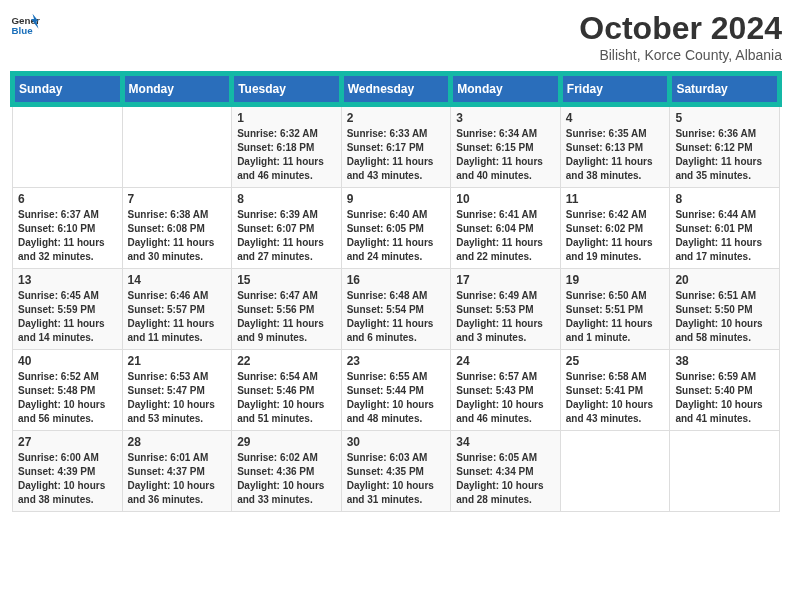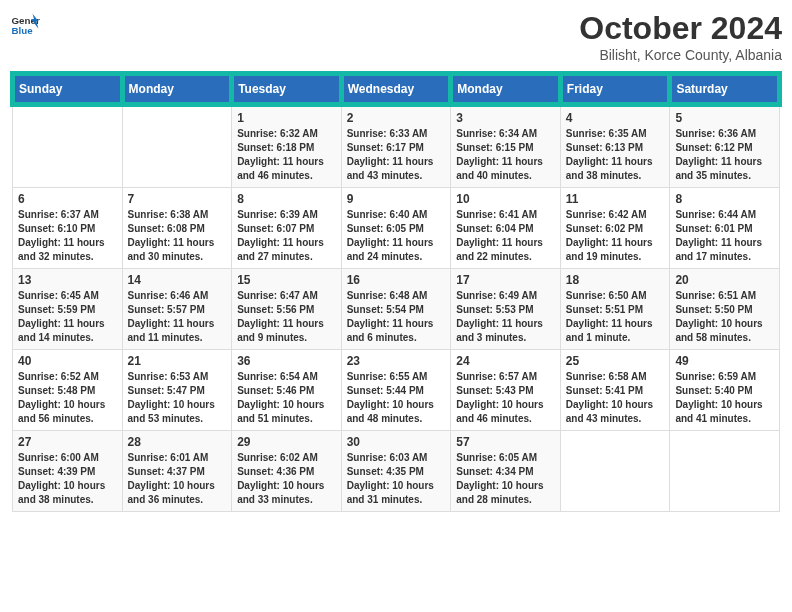--- a/index.html
+++ b/index.html
@@ -183,55 +183,55 @@
         </td>
         <td>
           <span class="day-num">16</span>
           <div class="cell-text">Sunrise: 6:48 AM<br>Sunset: 5:54 PM<br>Daylight: 11 hours and 6 minutes.</div>
         </td>
         <td>
           <span class="day-num">17</span>
           <div class="cell-text">Sunrise: 6:49 AM<br>Sunset: 5:53 PM<br>Daylight: 11 hours and 3 minutes.</div>
         </td>
         <td>
-          <span class="day-num">18</span>
+          <span class="day-num">19</span>
           <div class="cell-text">Sunrise: 6:50 AM<br>Sunset: 5:51 PM<br>Daylight: 11 hours and 1 minute.</div>
         </td>
         <td>
           <span class="day-num">20</span>
           <div class="cell-text">Sunrise: 6:51 AM<br>Sunset: 5:50 PM<br>Daylight: 10 hours and 58 minutes.</div>
         </td>
       </tr>
       <tr>
         <td>
           <span class="day-num">40</span>
           <div class="cell-text">Sunrise: 6:52 AM<br>Sunset: 5:48 PM<br>Daylight: 10 hours and 56 minutes.</div>
         </td>
         <td>
           <span class="day-num">21</span>
           <div class="cell-text">Sunrise: 6:53 AM<br>Sunset: 5:47 PM<br>Daylight: 10 hours and 53 minutes.</div>
         </td>
         <td>
-          <span class="day-num">36</span>
+          <span class="day-num">22</span>
           <div class="cell-text">Sunrise: 6:54 AM<br>Sunset: 5:46 PM<br>Daylight: 10 hours and 51 minutes.</div>
         </td>
         <td>
           <span class="day-num">23</span>
           <div class="cell-text">Sunrise: 6:55 AM<br>Sunset: 5:44 PM<br>Daylight: 10 hours and 48 minutes.</div>
         </td>
         <td>
           <span class="day-num">24</span>
           <div class="cell-text">Sunrise: 6:57 AM<br>Sunset: 5:43 PM<br>Daylight: 10 hours and 46 minutes.</div>
         </td>
         <td>
           <span class="day-num">25</span>
           <div class="cell-text">Sunrise: 6:58 AM<br>Sunset: 5:41 PM<br>Daylight: 10 hours and 43 minutes.</div>
         </td>
         <td>
-          <span class="day-num">49</span>
+          <span class="day-num">38</span>
           <div class="cell-text">Sunrise: 6:59 AM<br>Sunset: 5:40 PM<br>Daylight: 10 hours and 41 minutes.</div>
         </td>
       </tr>
       <tr>
         <td>
           <span class="day-num">27</span>
           <div class="cell-text">Sunrise: 6:00 AM<br>Sunset: 4:39 PM<br>Daylight: 10 hours and 38 minutes.</div>
         </td>
         <td>
           <span class="day-num">28</span>
@@ -239,20 +239,20 @@
         </td>
         <td>
           <span class="day-num">29</span>
           <div class="cell-text">Sunrise: 6:02 AM<br>Sunset: 4:36 PM<br>Daylight: 10 hours and 33 minutes.</div>
         </td>
         <td>
           <span class="day-num">30</span>
           <div class="cell-text">Sunrise: 6:03 AM<br>Sunset: 4:35 PM<br>Daylight: 10 hours and 31 minutes.</div>
         </td>
         <td>
-          <span class="day-num">57</span>
+          <span class="day-num">34</span>
           <div class="cell-text">Sunrise: 6:05 AM<br>Sunset: 4:34 PM<br>Daylight: 10 hours and 28 minutes.</div>
         </td>
         <td class="empty-cell"></td>
         <td class="empty-cell"></td>
       </tr>
     </tbody>
 </table>
 
 </body></html>

